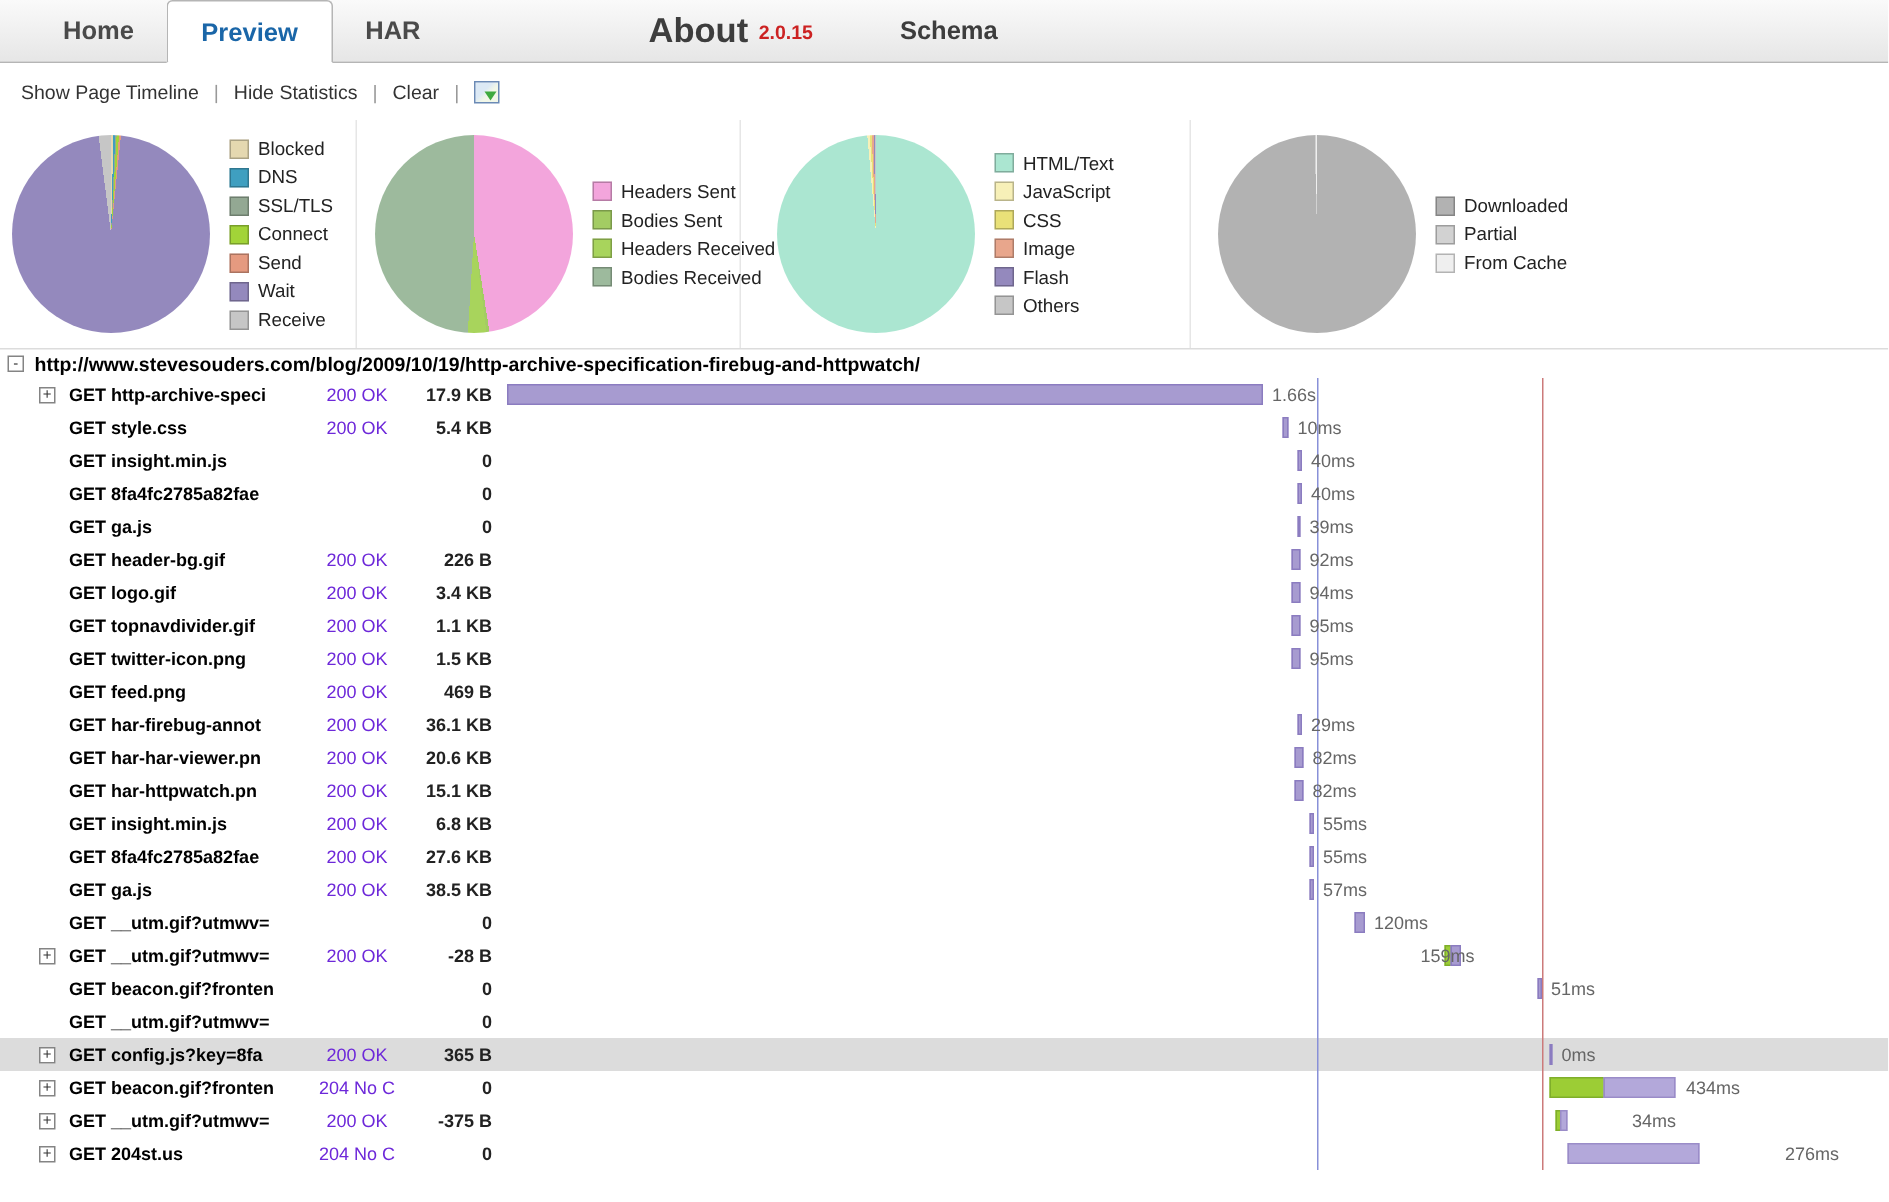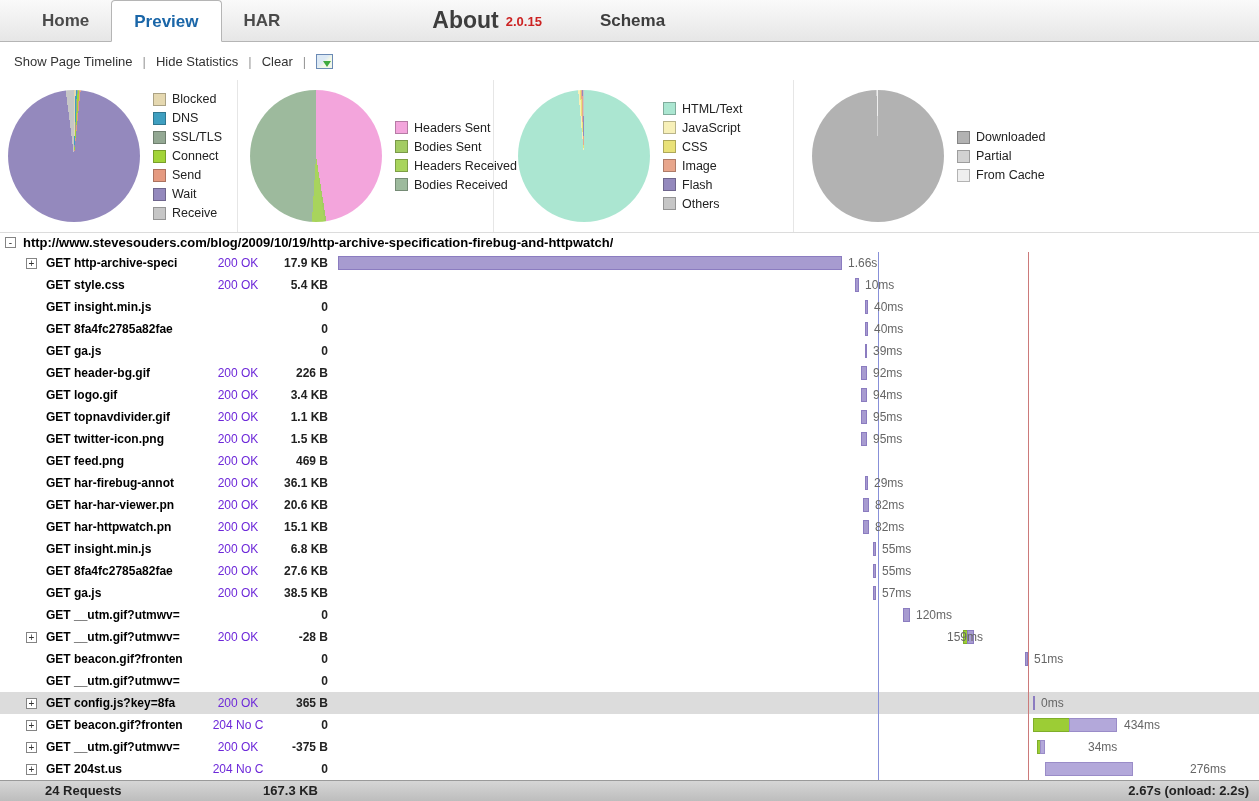--- a/index.html
+++ b/index.html
@@ -523,19 +523,14 @@
     <span class="cell-size">0</span>
     <span class="cell-waterfall">
       <span class="bar" style="left: 709px;">
             <span class="seg" style="width: 88px; background: rgb(179, 168, 218); border-color: rgb(154, 140, 200);"></span>
           </span>
       <span class="bar-label" style="left: 821px; margin-left: 33px;">276ms</span>
     </span>
   </div>
 </div>
 
-  <div class="footer">
-    <span class="f-requests">24 Requests</span>
-    <span class="f-size">167.3 KB</span>
-    <span class="f-time">2.67s (onload: 2.2s)</span>
-  </div>
 
 </div>
 
 </body></html>

